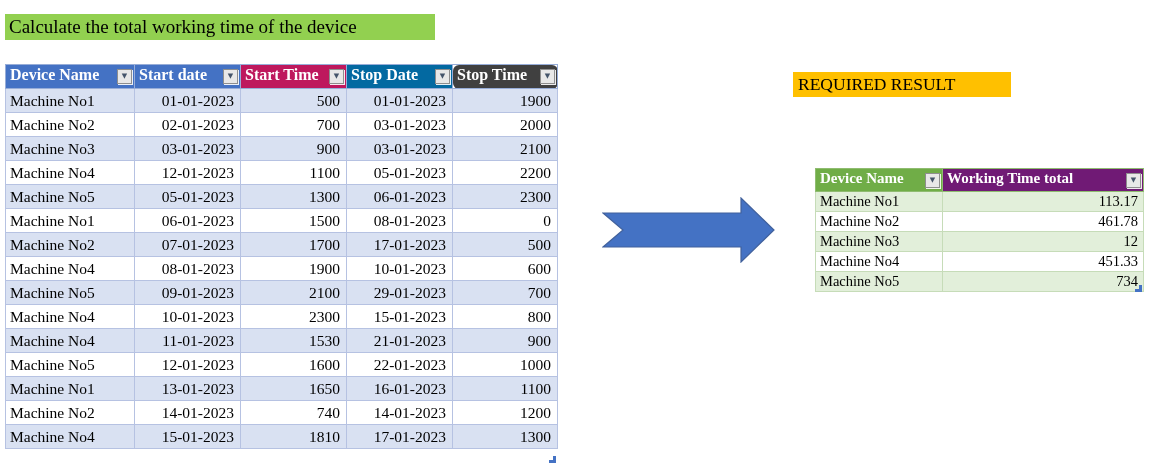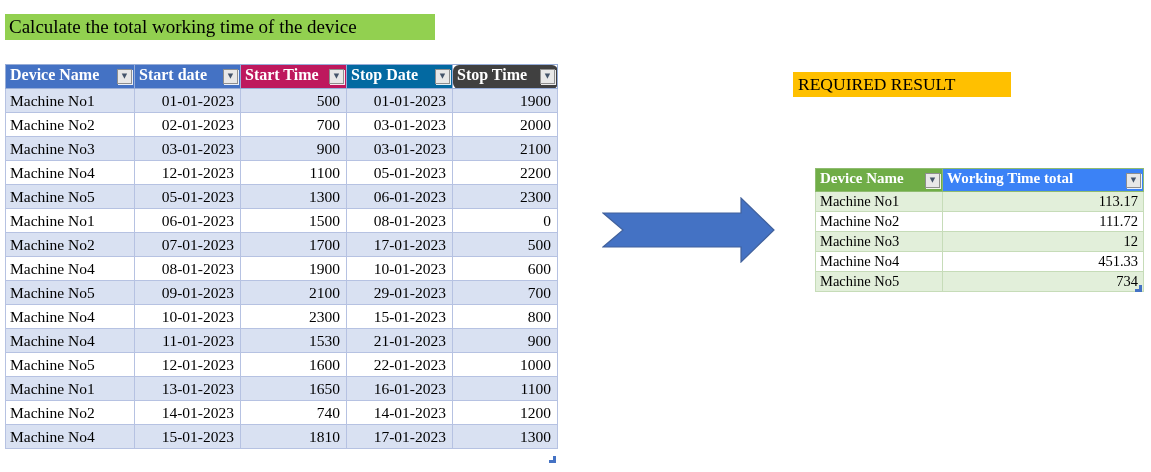--- a/index.html
+++ b/index.html
@@ -201,31 +201,31 @@
 <div class="result-label" style="background: rgb(255, 192, 0);">REQUIRED RESULT</div>
 
 <table class="tbl result">
   <colgroup>
     <col style="width:127px">
       <col style="width:201px">
   </colgroup>
 <thead>
       <tr>
         <th style="background: rgb(112, 173, 71);"><span>Device Name</span><span class="filter-btn">▼</span></th>
-        <th style="background: #3b82f6;"><span>Working Time total</span><span class="filter-btn">▼</span></th>
+        <th style="background: #701a75;"><span>Working Time total</span><span class="filter-btn">▼</span></th>
       </tr>
     </thead>
     <tbody>
       <tr style="background: rgb(226, 239, 218);">
         <td>Machine No1</td>
         <td>113.17</td>
       </tr>
       <tr>
         <td>Machine No2</td>
-        <td>111.72</td>
+        <td>461.78</td>
       </tr>
       <tr style="background: rgb(226, 239, 218);">
         <td>Machine No3</td>
         <td>12</td>
       </tr>
       <tr>
         <td>Machine No4</td>
         <td>451.33</td>
       </tr>
       <tr style="background: rgb(226, 239, 218);">

